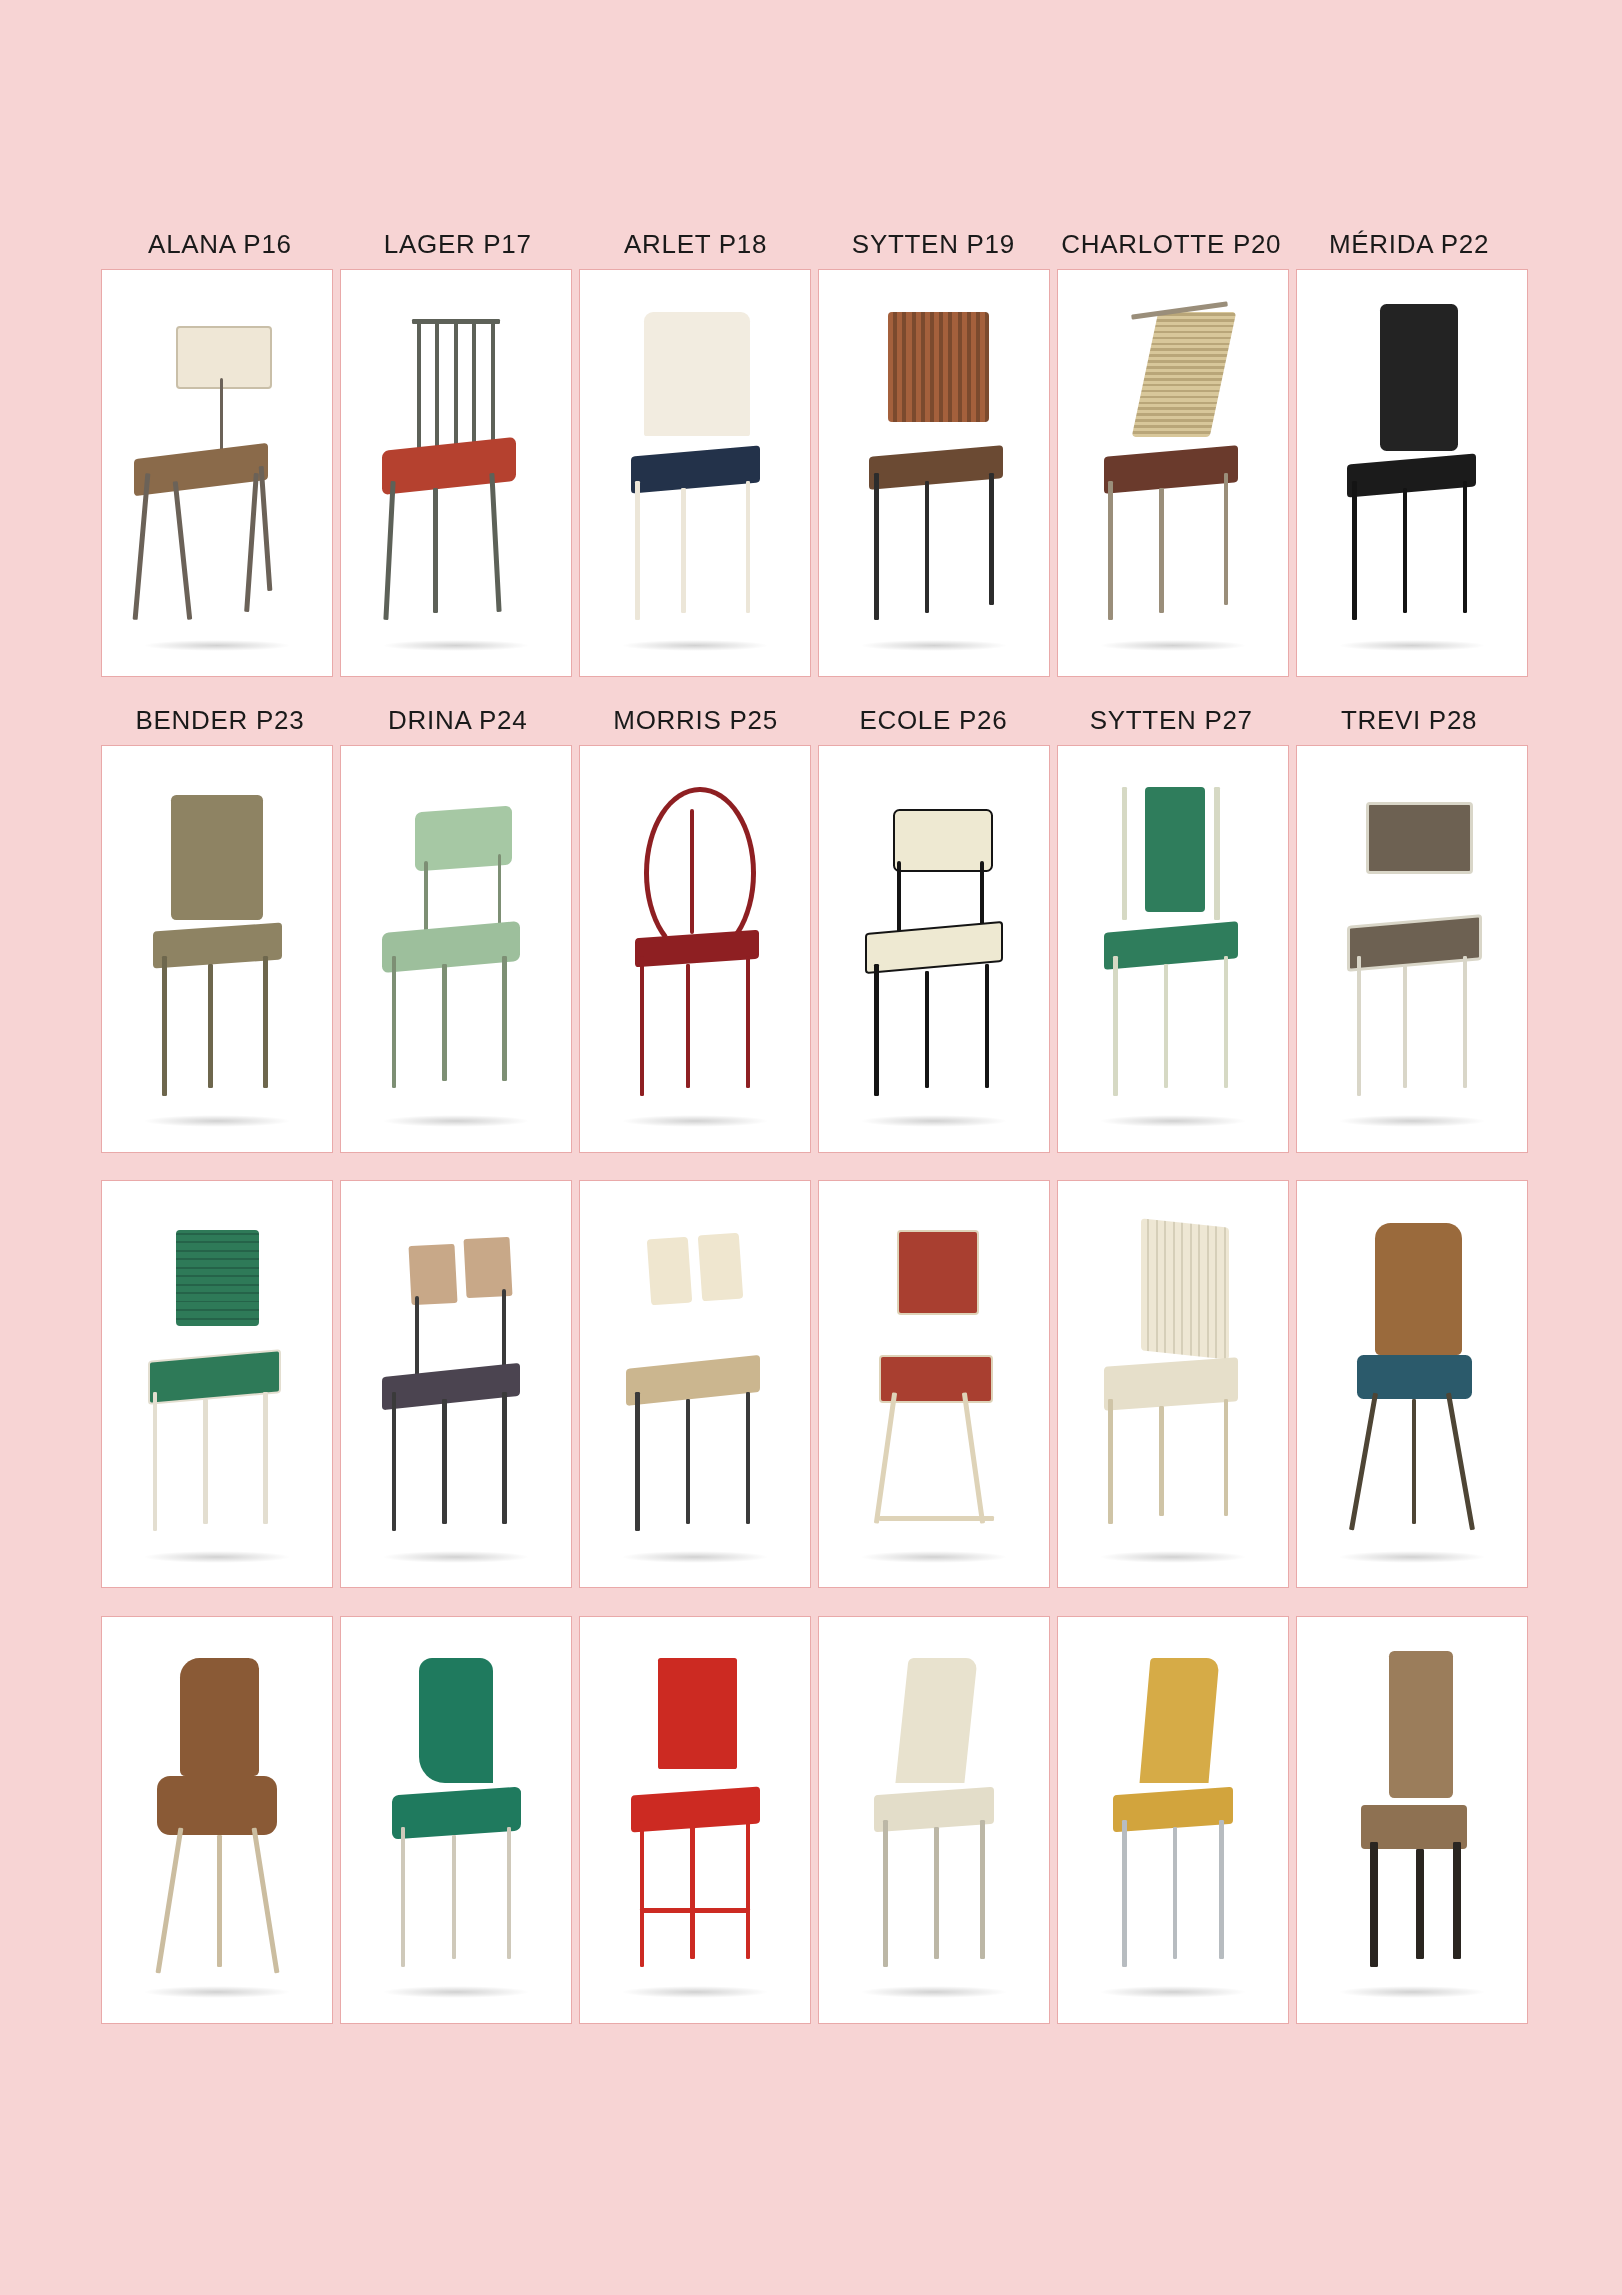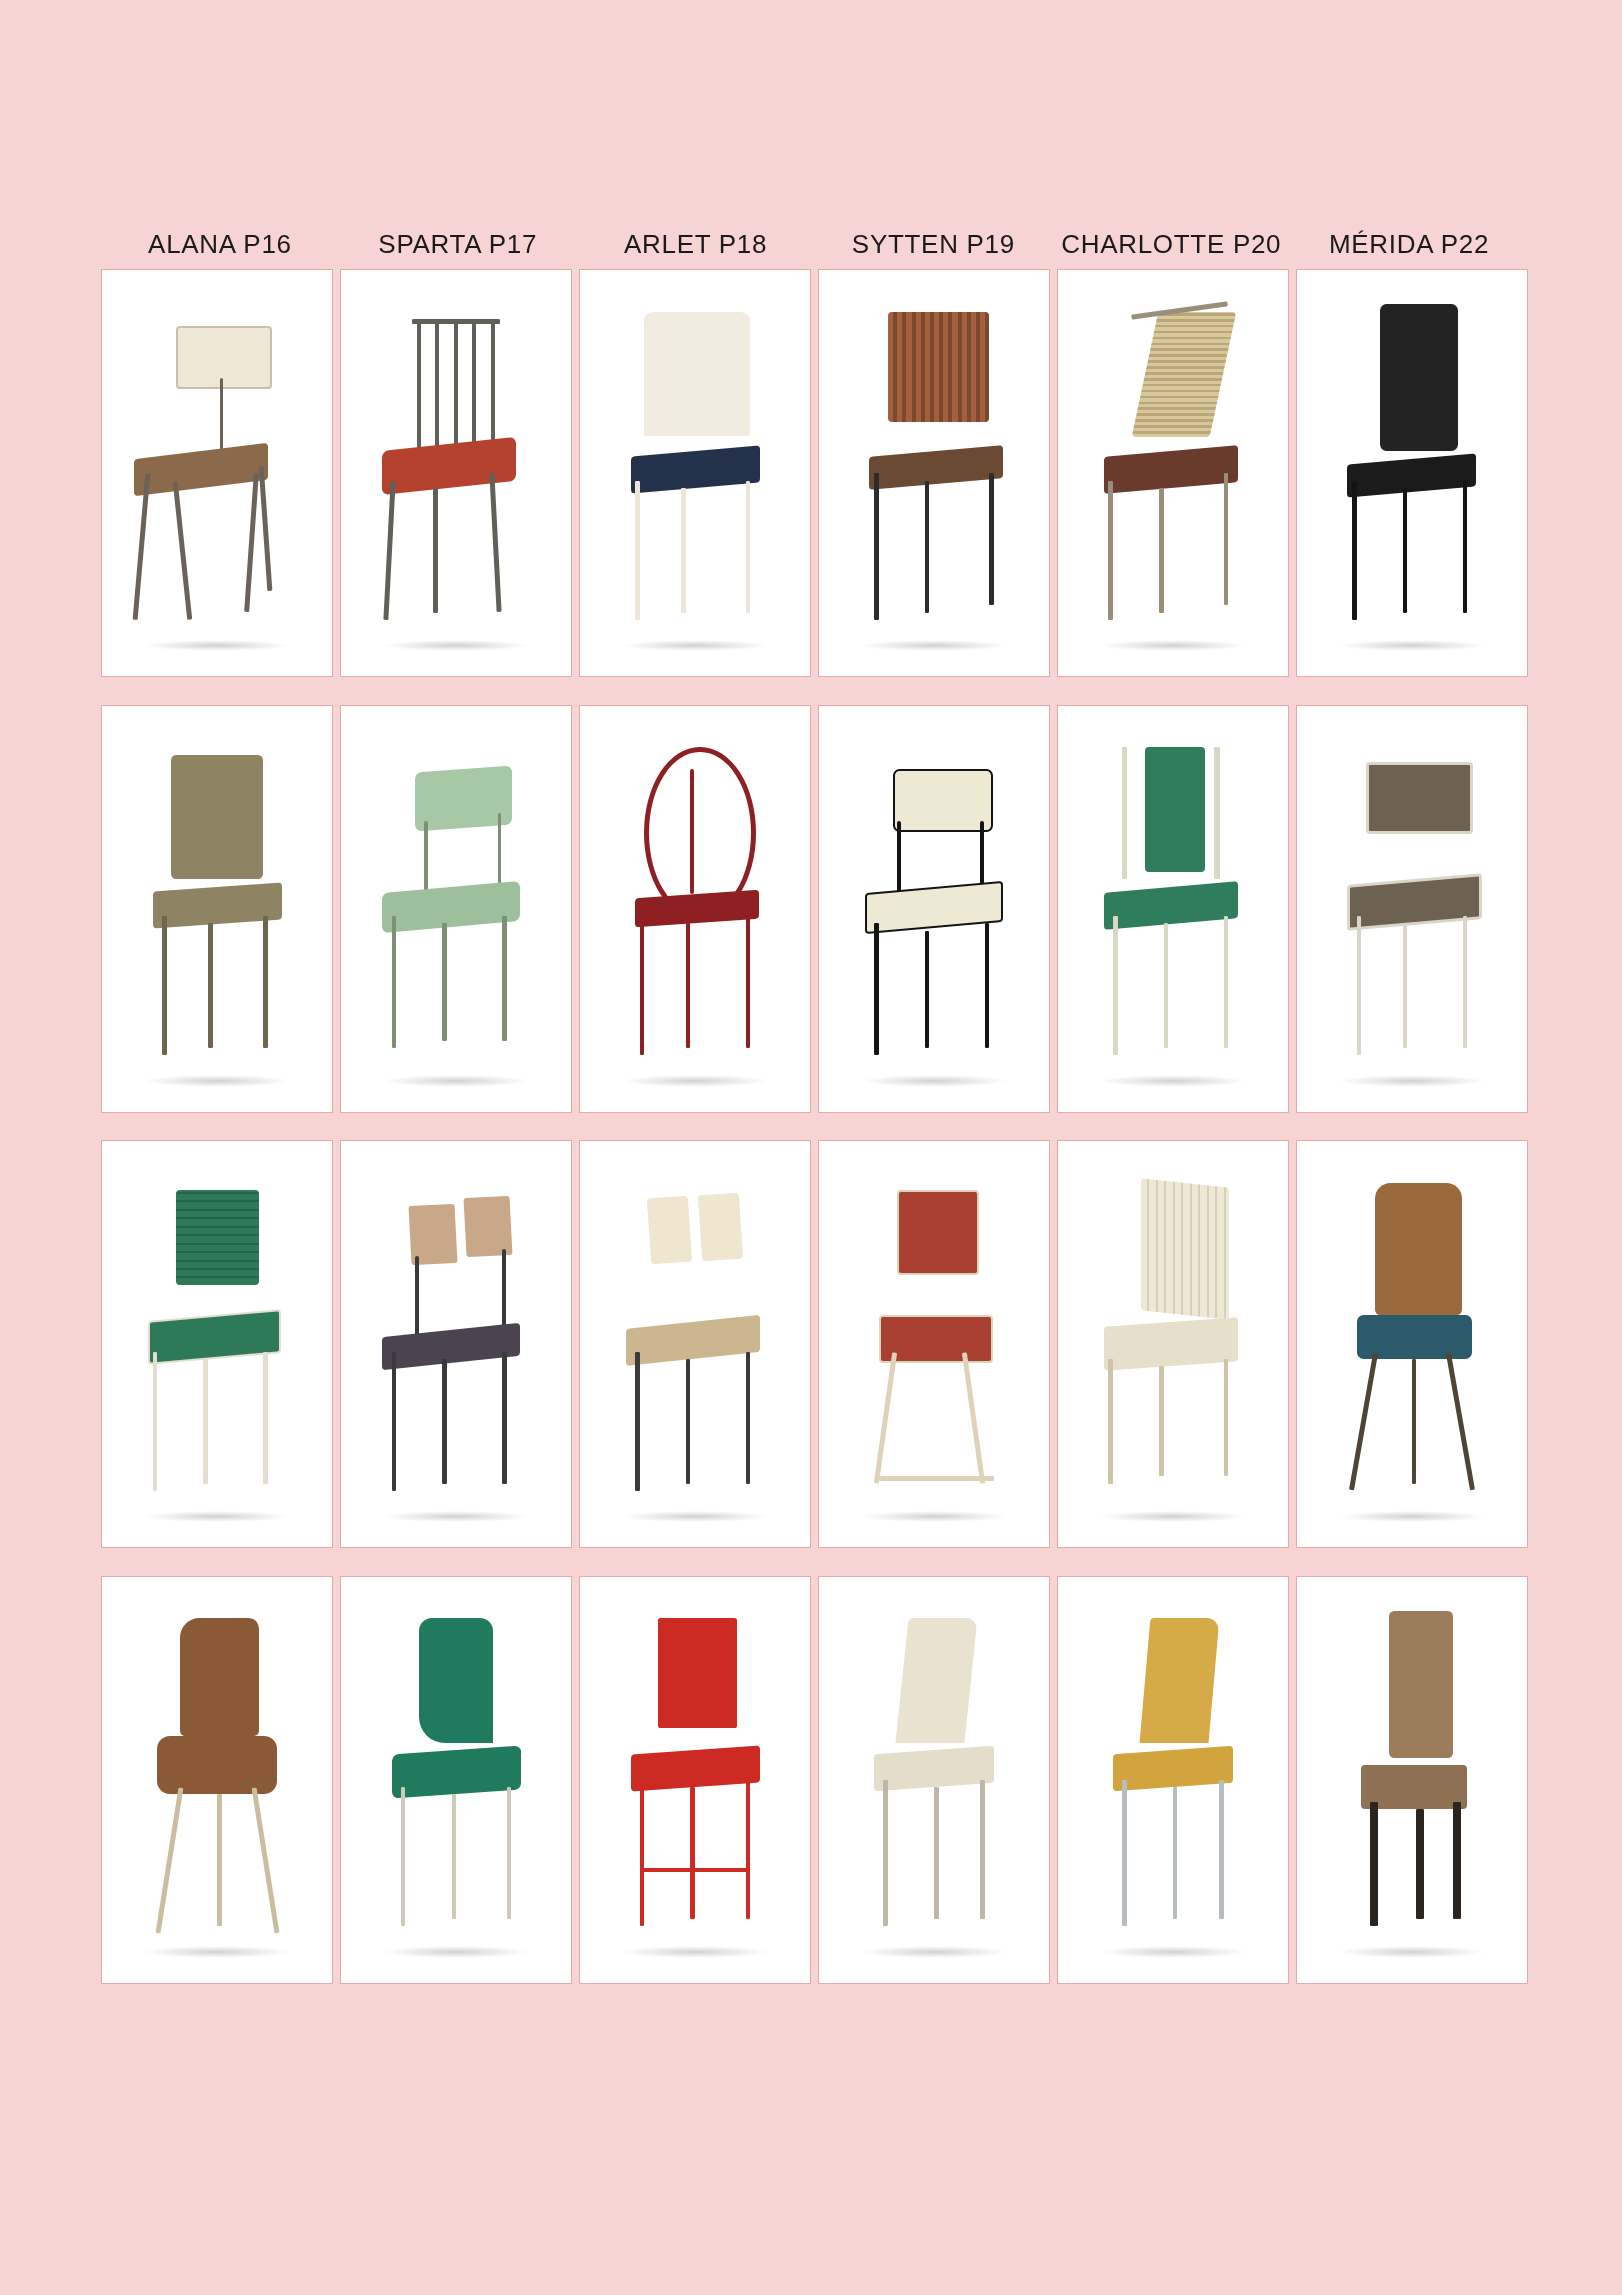--- a/index.html
+++ b/index.html
@@ -96,21 +96,21 @@
   }
 </style>
 </head>
 <body>
 
 <div class="catalog">
 
   <div class="row">
     <div class="labels">
       <div class="label">ALANA P16</div>
-      <div class="label">SPARTA P17</div>
+      <div class="label">LAGER P17</div>
       <div class="label">ARLET P18</div>
       <div class="label">SYTTEN P19</div>
       <div class="label">CHARLOTTE P20</div>
       <div class="label">MÉRIDA P22</div>
     </div>
     <div class="cells">
 
       <div class="cell">
         <div class="chair">
           <div class="back" style="left:32%;top:10%;width:40%;height:16%;background:#efe7d6;border:2px solid #c9bfa8;"></div>
@@ -182,20 +182,28 @@
           <div class="leg" style="left:46%;top:54%;height:34%;background:#141414;"></div>
           <div class="leg" style="left:72%;top:52%;height:36%;background:#141414;"></div>
           <div class="shadow"></div>
         </div>
       </div>
 
     </div>
   </div>
 
   <div class="row">
+    <div class="labels">
+      <div class="label">BENDER P23</div>
+      <div class="label">DRINA P24</div>
+      <div class="label">MORRIS P25</div>
+      <div class="label">ECOLE P26</div>
+      <div class="label">SYTTEN P27</div>
+      <div class="label">TREVI P28</div>
+    </div>
     <div class="cells">
 
       <div class="cell">
         <div class="chair">
           <div class="back" style="left:30%;top:8%;width:40%;height:34%;background:#8e8363;border-radius:5.2px;"></div>
           <div class="seat" style="left:22%;top:44%;width:56%;height:10%;background:#8e8363;transform:skewY(-4deg);"></div>
           <div class="leg" style="left:26%;top:52%;height:38%;background:#6e674d;"></div>
           <div class="leg" style="left:46%;top:54%;height:34%;background:#6e674d;"></div>
           <div class="leg" style="left:70%;top:52%;height:36%;background:#6e674d;"></div>
           <div class="shadow"></div>

